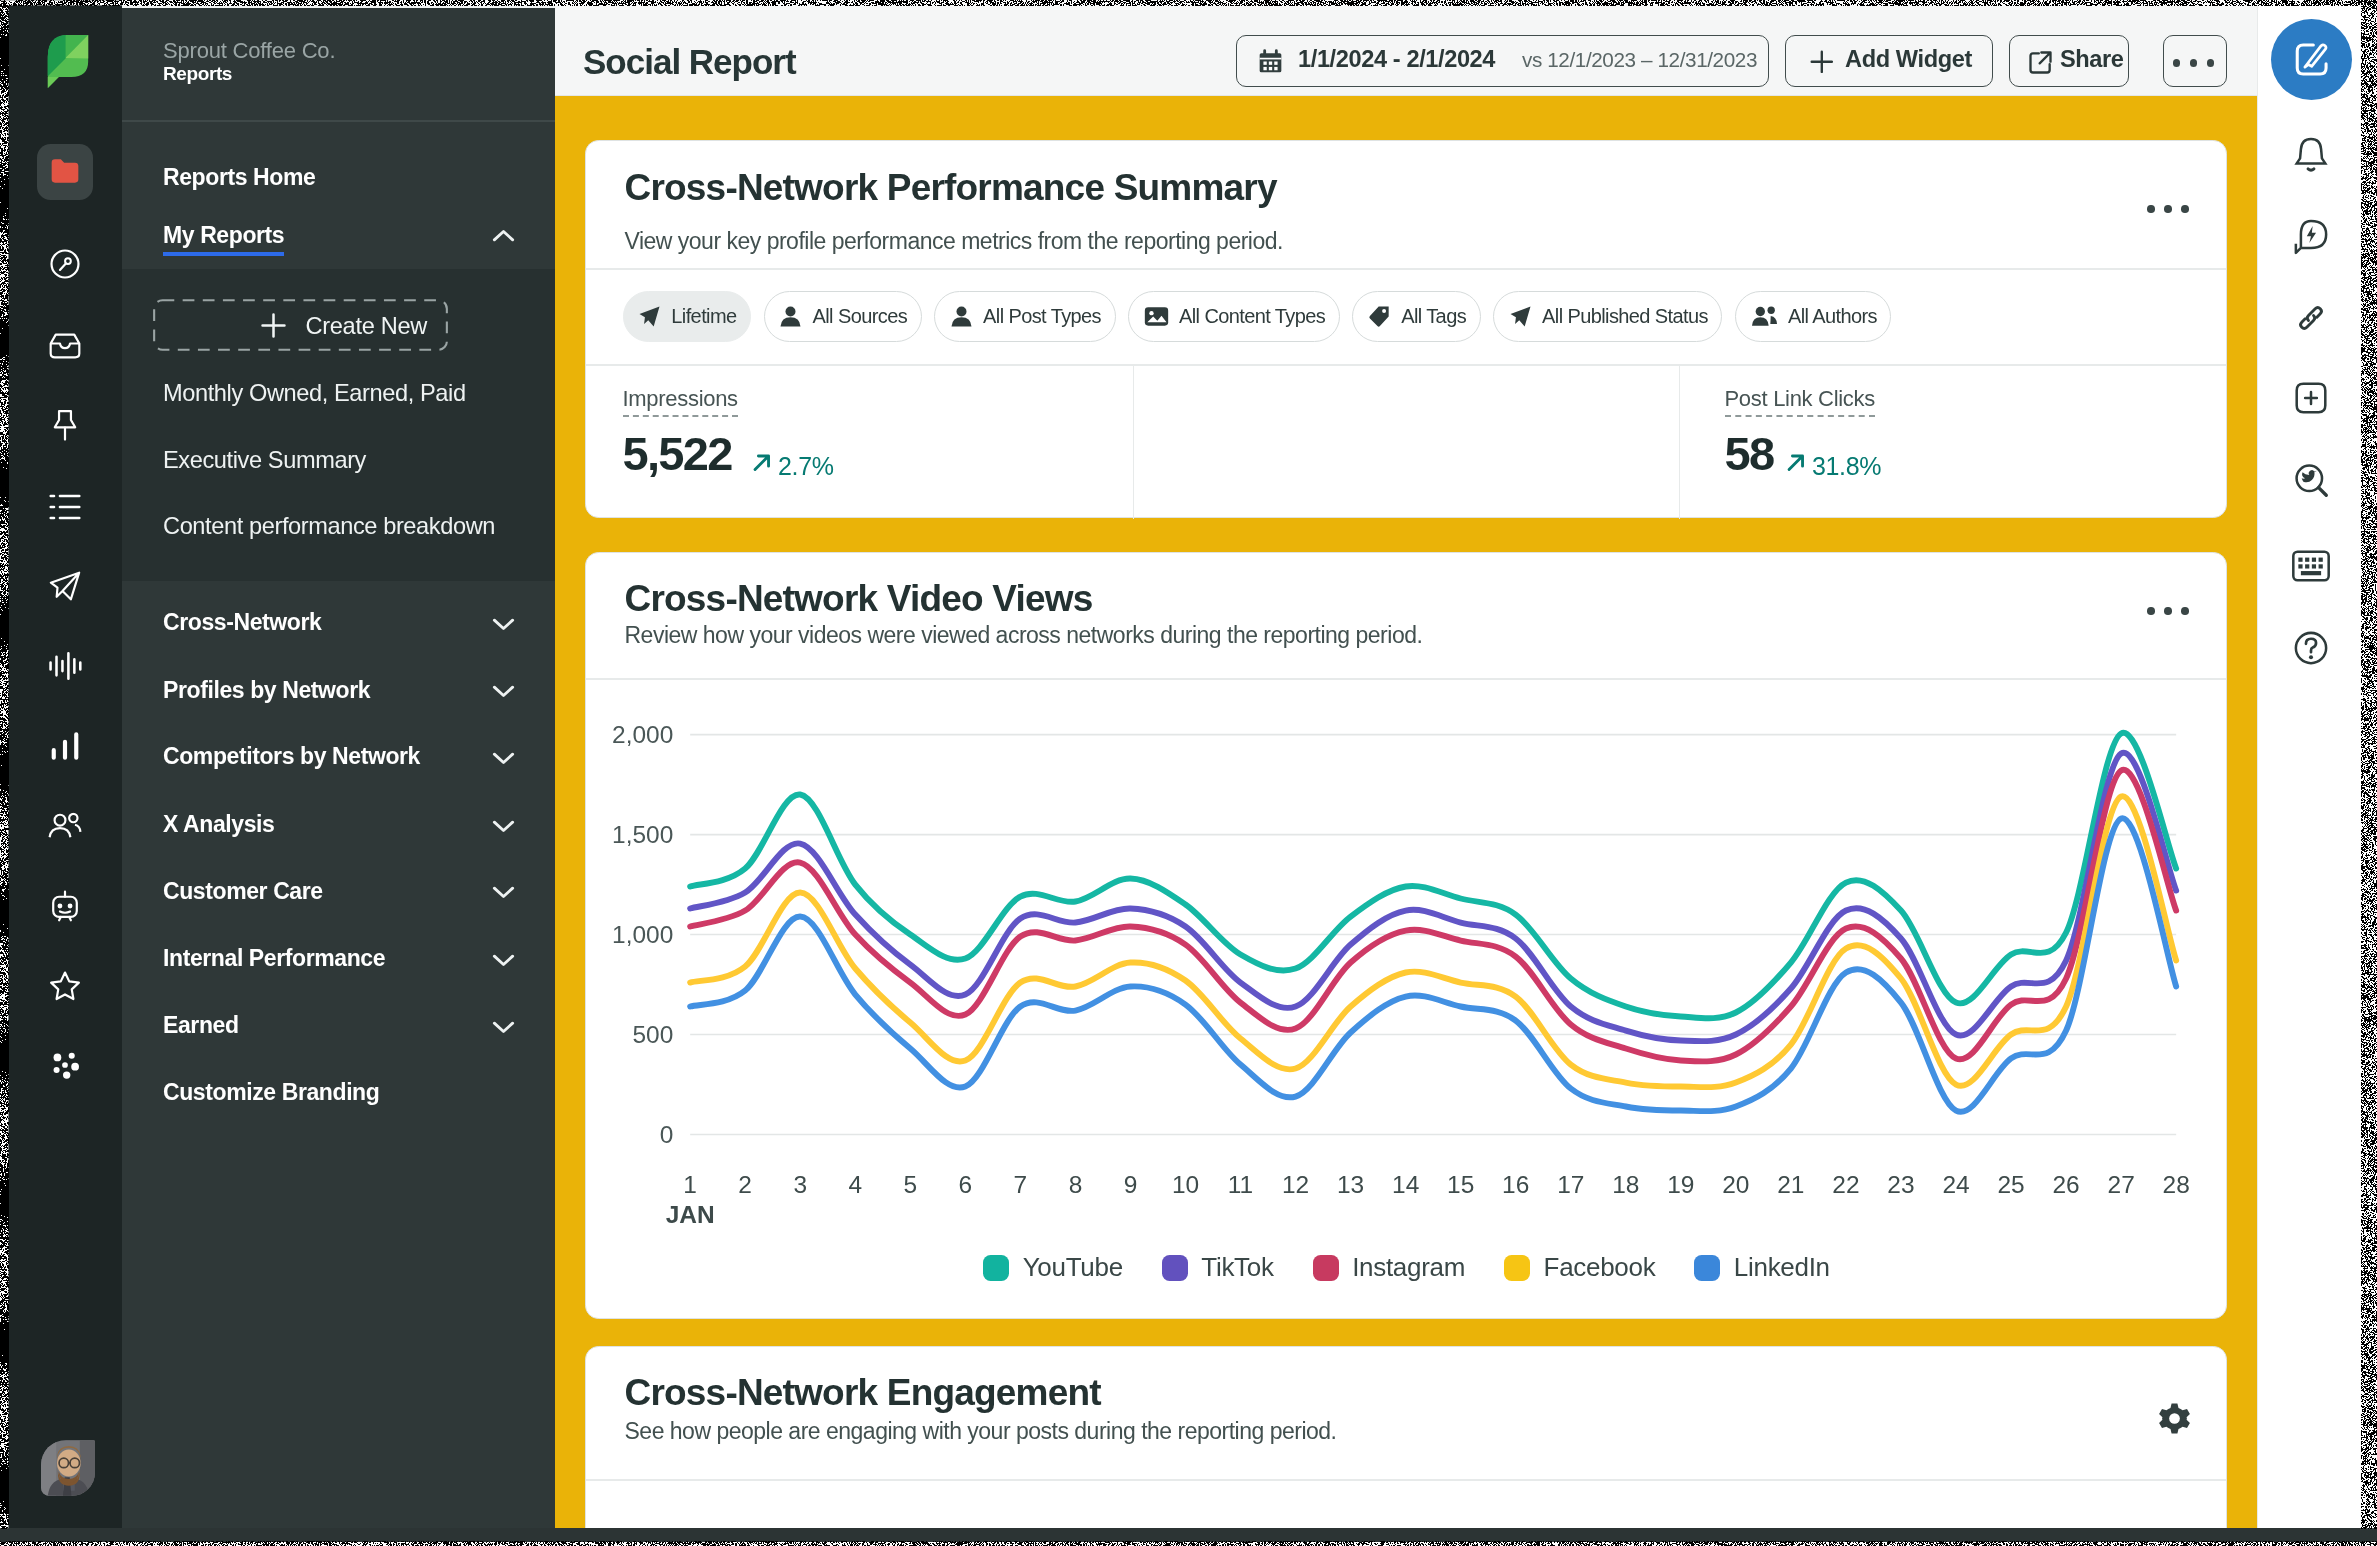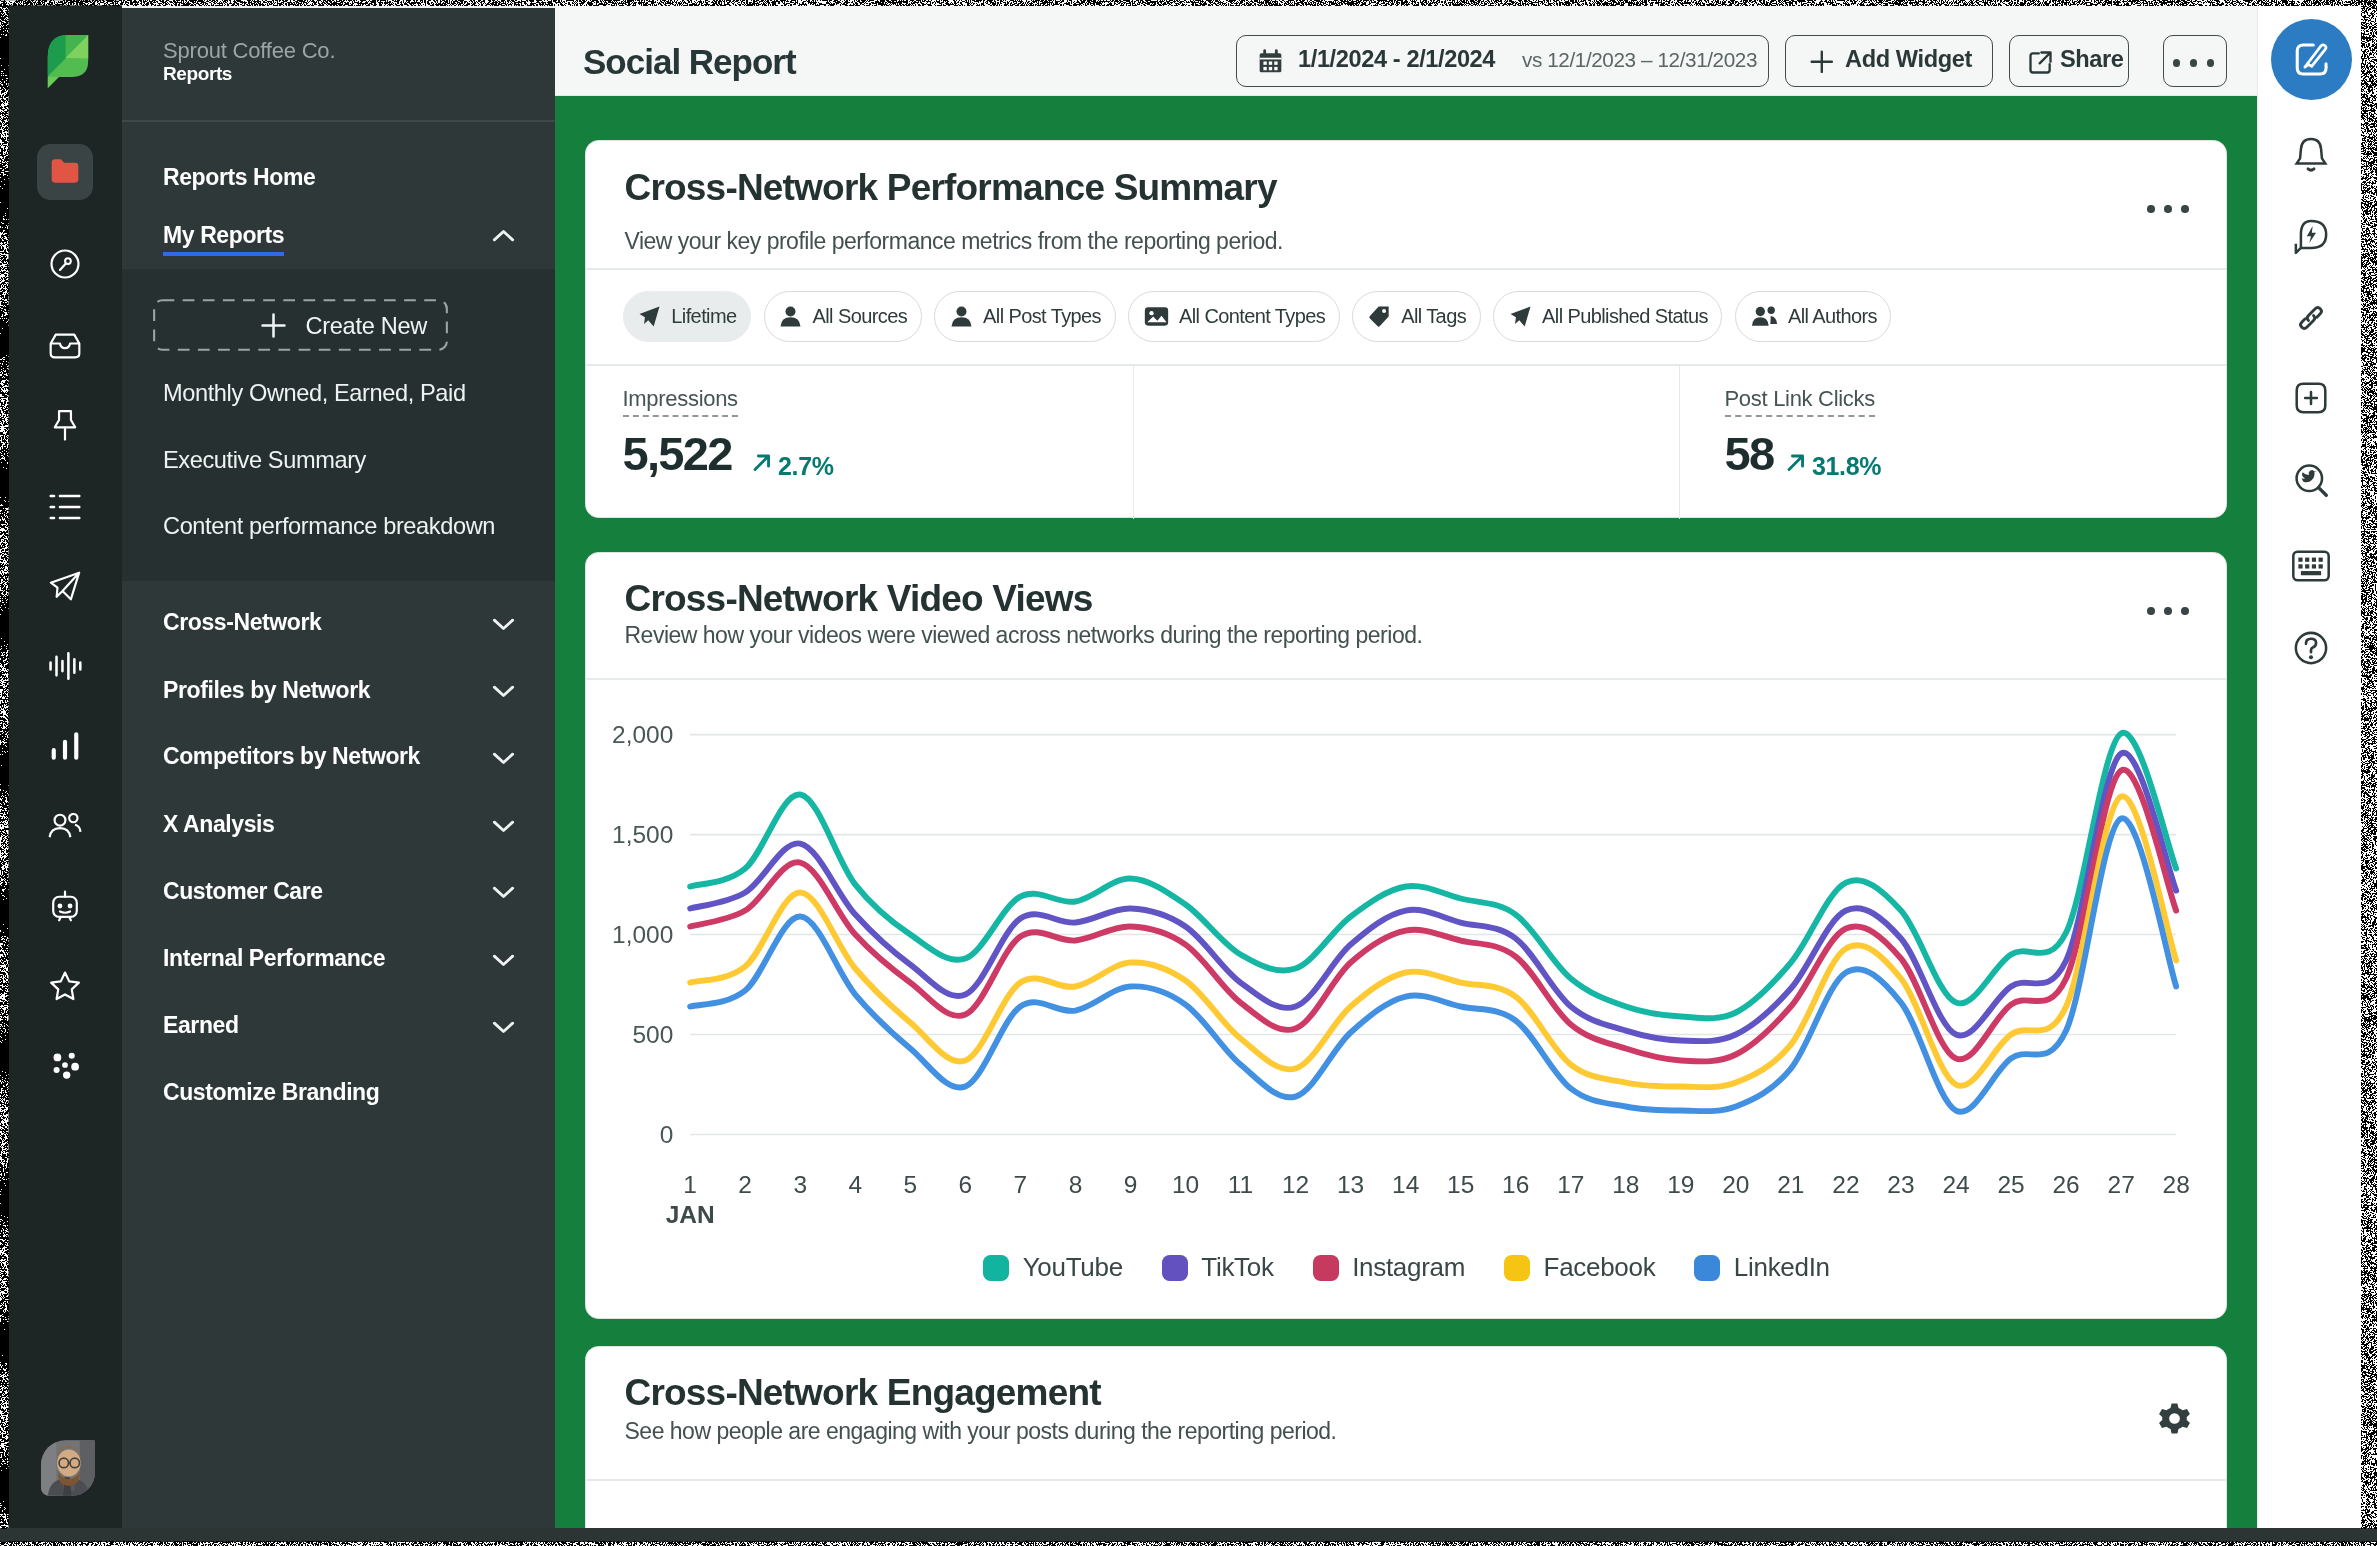--- a/index.html
+++ b/index.html
@@ -19,41 +19,41 @@
 #sbrep{font-size:19px;font-weight:700;margin-top:-0.8px;letter-spacing:-0.4px}
 #sbdiv{position:absolute;left:0;top:112px;width:433px;height:1.7px;background:#3f4949}
 .sbitem{position:absolute;left:41px;font-size:23px;font-weight:700;letter-spacing:-0.4px}
 #myrep u{text-decoration:none;border-bottom:4.2px solid #2d6bea;padding-bottom:4.2px}
 #subpanel{position:absolute;left:0;top:261px;width:433px;height:312px;background:#273030}
 #createnew{position:absolute;left:29.5px;top:291px;width:297px;height:52px;color:#f0f4f4;font-size:23.6px;letter-spacing:-0.3px}
 
 .subitem{position:absolute;left:41px;font-size:23.6px;color:#eef2f2;letter-spacing:-0.4px}
 .chev{position:absolute;right:39px;width:25px;height:25px}
 
-#main{position:absolute;left:555px;top:0;width:1702px;height:1528px;background:#15803d}
+#main{position:absolute;left:555px;top:0;width:1702px;height:1528px;background:#eab308}
 #header{position:absolute;left:0;top:0;width:1702px;height:96px;background:#f5f6f6;border-bottom:1.7px solid #e4e7e7}
 #htitle{position:absolute;left:28px;top:42px;font-size:35px;font-weight:700;color:#273636;letter-spacing:-1px}
 .hbtn{position:absolute;top:35px;height:52px;border:1.7px solid #414c4c;border-radius:10px;color:#2b3838;font-weight:700;font-size:23.6px;letter-spacing:-0.4px;background:transparent;white-space:nowrap}
 
 .card{position:absolute;left:29.5px;width:1642px;background:#fff;border:1.7px solid #dfe3e3;border-radius:13.5px}
 .ctitle{position:absolute;left:39px;font-size:37px;font-weight:700;color:#243232;letter-spacing:-0.8px}
 .csub{position:absolute;left:39px;font-size:23px;color:#42504f;letter-spacing:-0.5px}
 .cdots{position:absolute;right:37px;display:flex;gap:9.3px}
 .cdots i{width:7.6px;height:7.6px;border-radius:50%;background:#3a4646}
 .cdiv{position:absolute;left:0;width:100%;height:1.7px;background:#e7eaea}
 
 #chips{position:absolute;left:37px;top:150px;display:flex;gap:12.7px}
 .chip{height:51px;border:1.7px solid #d6dbdb;border-radius:27px;background:#fff;display:flex;align-items:center;gap:9.3px;padding:0 13.5px;font-size:20px;letter-spacing:-0.6px;font-weight:400;color:#2f3b3b;white-space:nowrap}
 .chip.act{background:#e9ecec;border-color:#e9ecec}
 .chip svg{flex:none}
 
 .mcol{position:absolute;top:245px;height:133px}
 .mlabel{display:inline-block;font-size:22px;color:#475454;border-bottom:2.5px dashed #8f9999;padding-bottom:3.4px;letter-spacing:-0.3px}
 .mval{position:absolute;top:44px;left:0;font-size:47px;line-height:47px;font-weight:700;color:#1e2d2d;letter-spacing:-1.7px}
-.mpct{position:absolute;top:65px;font-size:25px;line-height:25px;font-weight:700;color:#067a72;white-space:nowrap;letter-spacing:-0.4px}
+.mpct{position:absolute;top:65px;font-size:25px;line-height:25px;font-weight:400;color:#067a72;white-space:nowrap;letter-spacing:-0.4px}
 .vdiv{position:absolute;width:1.7px;height:155px;background:#e7eaea}
 
 #legend{position:absolute;left:0;top:699px;width:1642px;display:flex;justify-content:center;gap:39px}
 .litem{display:flex;align-items:center;gap:13.5px;font-size:26px;color:#3a4747;letter-spacing:-0.3px}
 .lsw{width:26px;height:26px;border-radius:7.6px}
 
 #rrail{position:absolute;left:2257px;top:0;width:107px;height:1528px;background:#fff;border-left:1.7px solid #e8eaea}
 #compose{position:absolute;left:12.7px;top:19.4px;width:81px;height:81px;border-radius:50%;background:#2c7cc4}
 .rico{position:absolute;left:50%;transform:translate(-50%,-50%)}
 </style></head>

